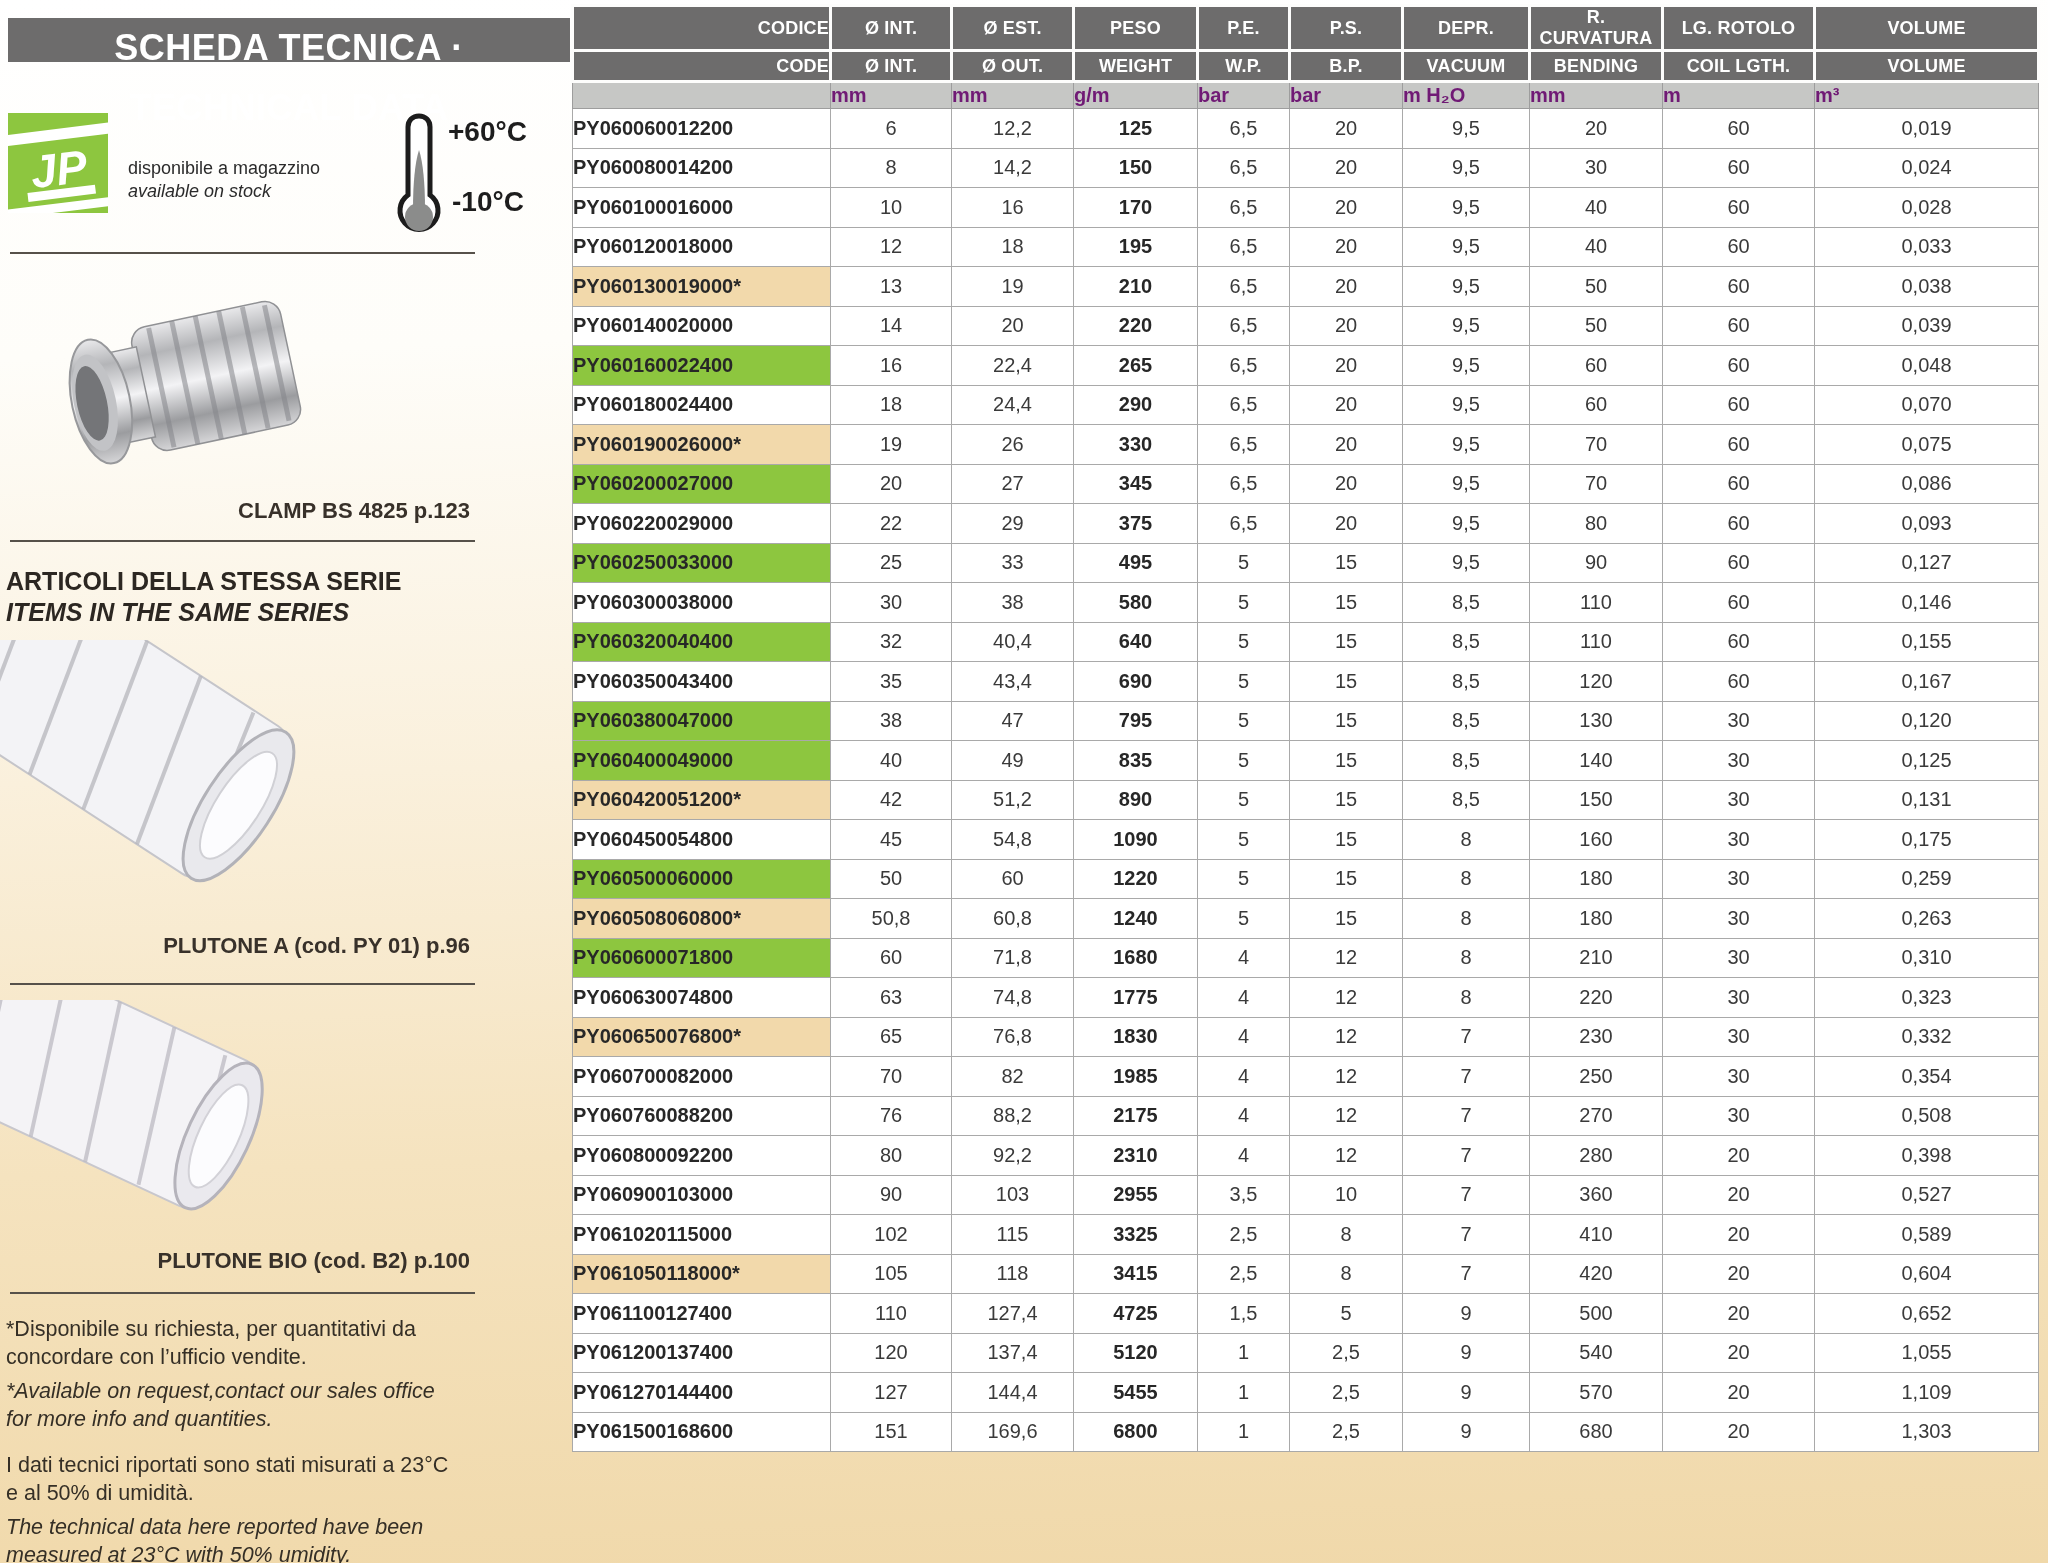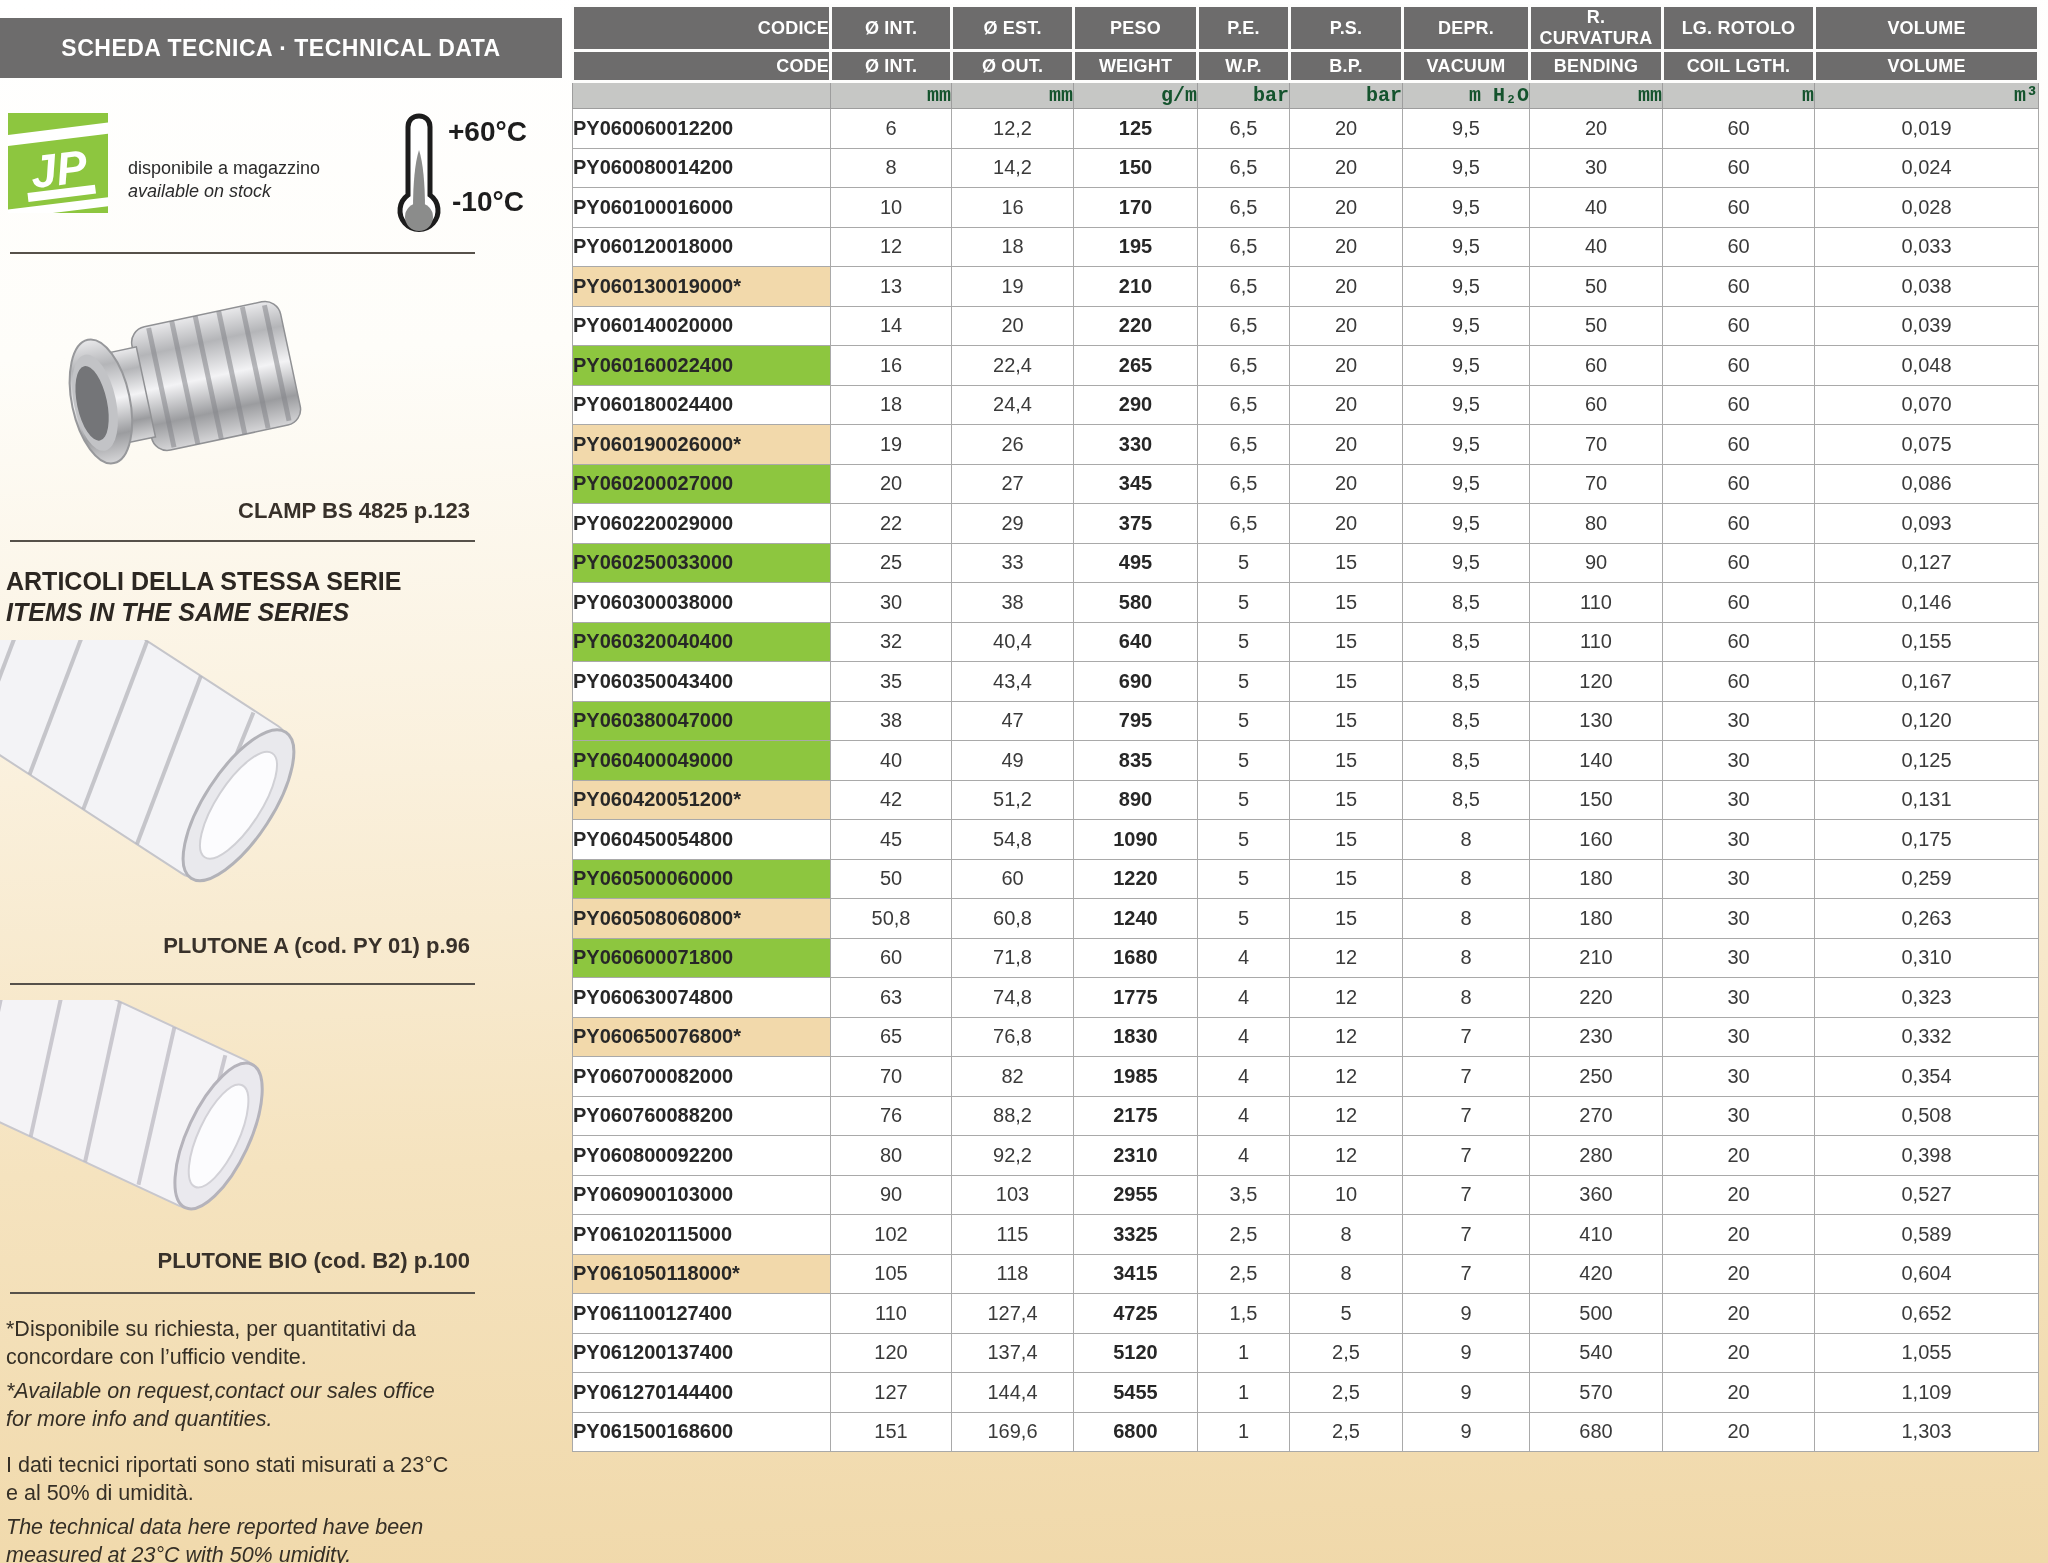--- a/index.html
+++ b/index.html
@@ -3,22 +3,22 @@
 <meta charset="utf-8">
 <style>
   html,body{margin:0;padding:0;}
   .page{
     position:relative; width:2048px; height:1563px; overflow:hidden;
     font-family:"Liberation Sans",sans-serif;
     background:linear-gradient(178deg,#ffffff 0%,#fefdf9 22%,#faf0dc 48%,#f5e3bf 72%,#f0d8a9 100%);
   }
   
   .title-bar{
-    position:absolute; left:0; top:18px; width:562px; height:60px;
-    background:#6d6c6c; color:#ffffff; font-weight:bold; font-size:23px;
+    position:absolute; left:8px; top:18px; width:562px; height:44px;
+    background:#6d6c6c; color:#ffffff; font-weight:bold; font-size:36px;
     text-align:center; line-height:60px; letter-spacing:.5px;
   }
   .jp-logo{ position:absolute; left:8px; top:113px; width:100px; height:100px; }
   .stock-note{ position:absolute; left:128px; top:157px; font-size:18px; color:#2b2b2b; line-height:1.25;}
   .stock-note .en{ font-style:italic; }
   .thermo{ position:absolute; left:396px; top:112px; width:46px; height:132px; }
   .temp-max{ position:absolute; left:448px; top:116px; font-size:28px; font-weight:bold; color:#1d1d1d;}
   .temp-min{ position:absolute; left:452px; top:186px; font-size:28px; font-weight:bold; color:#1d1d1d;}
   .rule{ position:absolute; left:10px; width:465px; height:2px; background:#56514a; }
   .photo{ position:absolute; }
@@ -36,22 +36,22 @@
   .tech-table{
     position:absolute; left:571px; top:4px; border-collapse:collapse; table-layout:fixed;
   }
   .tech-table th{
     background:#6d6c6c; color:#ffffff; font-weight:bold; font-size:18px;
     border:3px solid #fdfdfc; padding:0; height:28px; text-align:center; letter-spacing:.2px;
   }
   .tech-table thead tr.r1 th{ height:30px; }
   .tech-table th.left{ text-align:right; padding-left:12px; }
   .tech-table tr.units td{
-    background:#c6c7c5; color:#14532d; font-weight:bold; font-size:20px;
-    border:1px solid #9d9d9d; border-top:3px solid #fdfdfc; height:25px; text-align:right; padding:0;font-family:Liberation Mono, monospace;
+    background:#c6c7c5; color:#701a75; font-weight:bold; font-size:20px;
+    border:1px solid #9d9d9d; border-top:3px solid #fdfdfc; height:25px; text-align:left; padding:0;
   }
   .tech-table tbody tr{ height:39.5px; }
   .tech-table tbody td{
     background:#ffffff; border:1px solid #a9a9a9; font-size:20px; color:#3a3a3a;
     text-align:center; padding:0;
   }
   .tech-table tbody td.code{
     text-align:left; font-weight:bold; font-size:20px; color:#272727;
   }
   .tech-table tbody td.boldcol{ font-weight:bold; color:#272727; }

